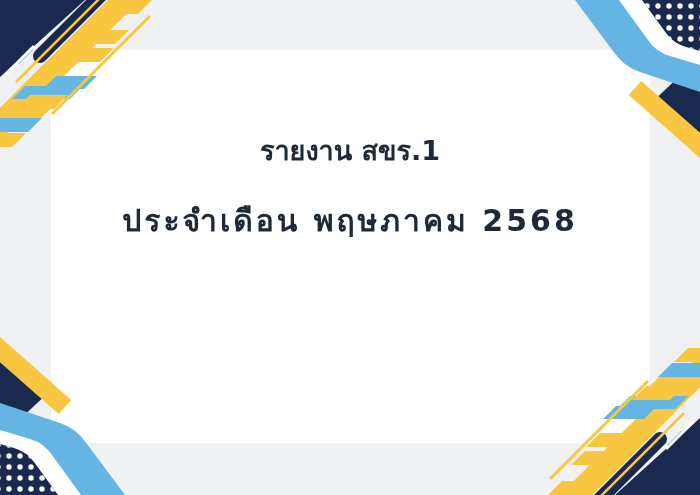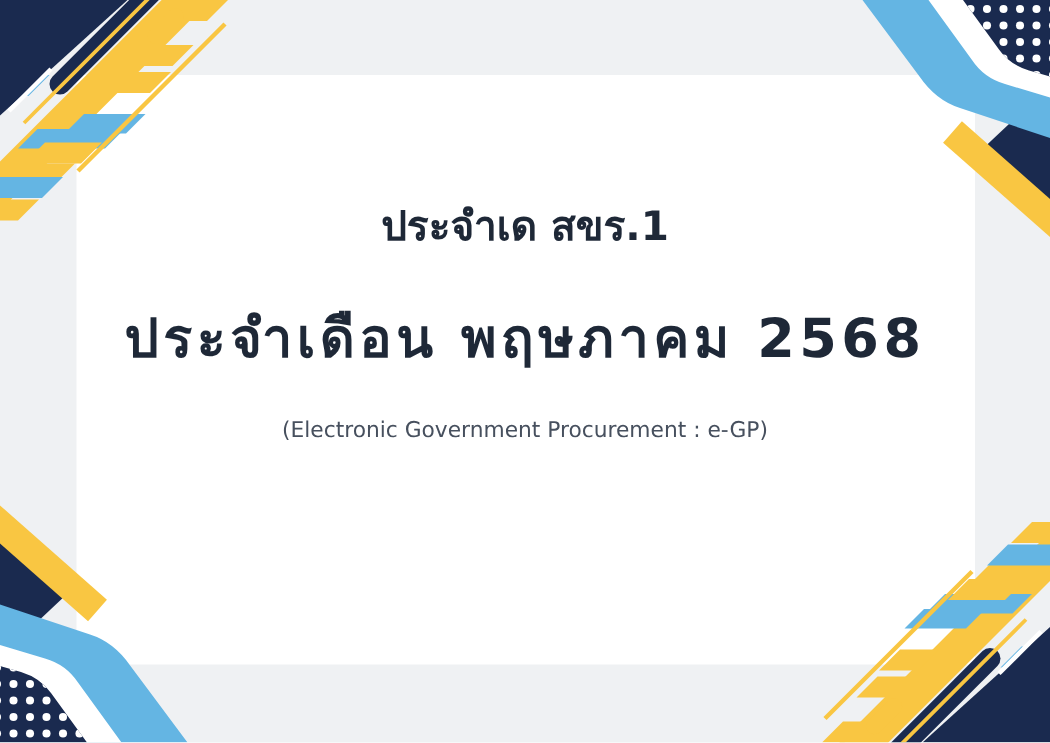--- a/index.html
+++ b/index.html
@@ -30,21 +30,21 @@
     position:absolute;
     left:0;top:129px;width:700px;
     text-align:center;
     font-size:27px;font-weight:700;
     color:var(--ink);
   }
   .subtitle{
     position:absolute;
     left:0;top:197px;width:700px;
     text-align:center;
-    font-size:36px;font-weight:700;
+    font-size:30px;font-weight:700;
     letter-spacing:3px;
     color:var(--ink);
   }
   .bodytext{
     position:absolute;
     left:70px;top:276px;width:560px;
     text-align:center;
     font-size:14.5px;line-height:22px;
     color:var(--body-ink);
   }
@@ -129,25 +129,24 @@
         <circle cx="140" cy="50" r="2.7"></circle>
           <circle cx="151" cy="50" r="2.7"></circle>
           <circle cx="162" cy="50" r="2.7"></circle>
       </g>
     </g>
   </defs>
 </svg>
 
 <div class="card"></div>
 
-<div class="title">ประจำเด สขร.1</div>
+<div class="title">รายงาน สขร.1</div>
 <div class="subtitle">ประจำเดือน พฤษภาคม 2568</div>
 
 <div class="bodytext">
-  <div>(Electronic Government Procurement : e-GP)</div>
 </div>
 
 <div class="corner tl">
   <svg width="175" height="160" viewBox="0 0 175 160">
       <use href="#stripes-corner"></use>
     </svg>
 </div>
 <div class="corner tr">
   <svg width="160" height="210" viewBox="0 0 160 210">
       <use href="#dotted-corner"></use>

